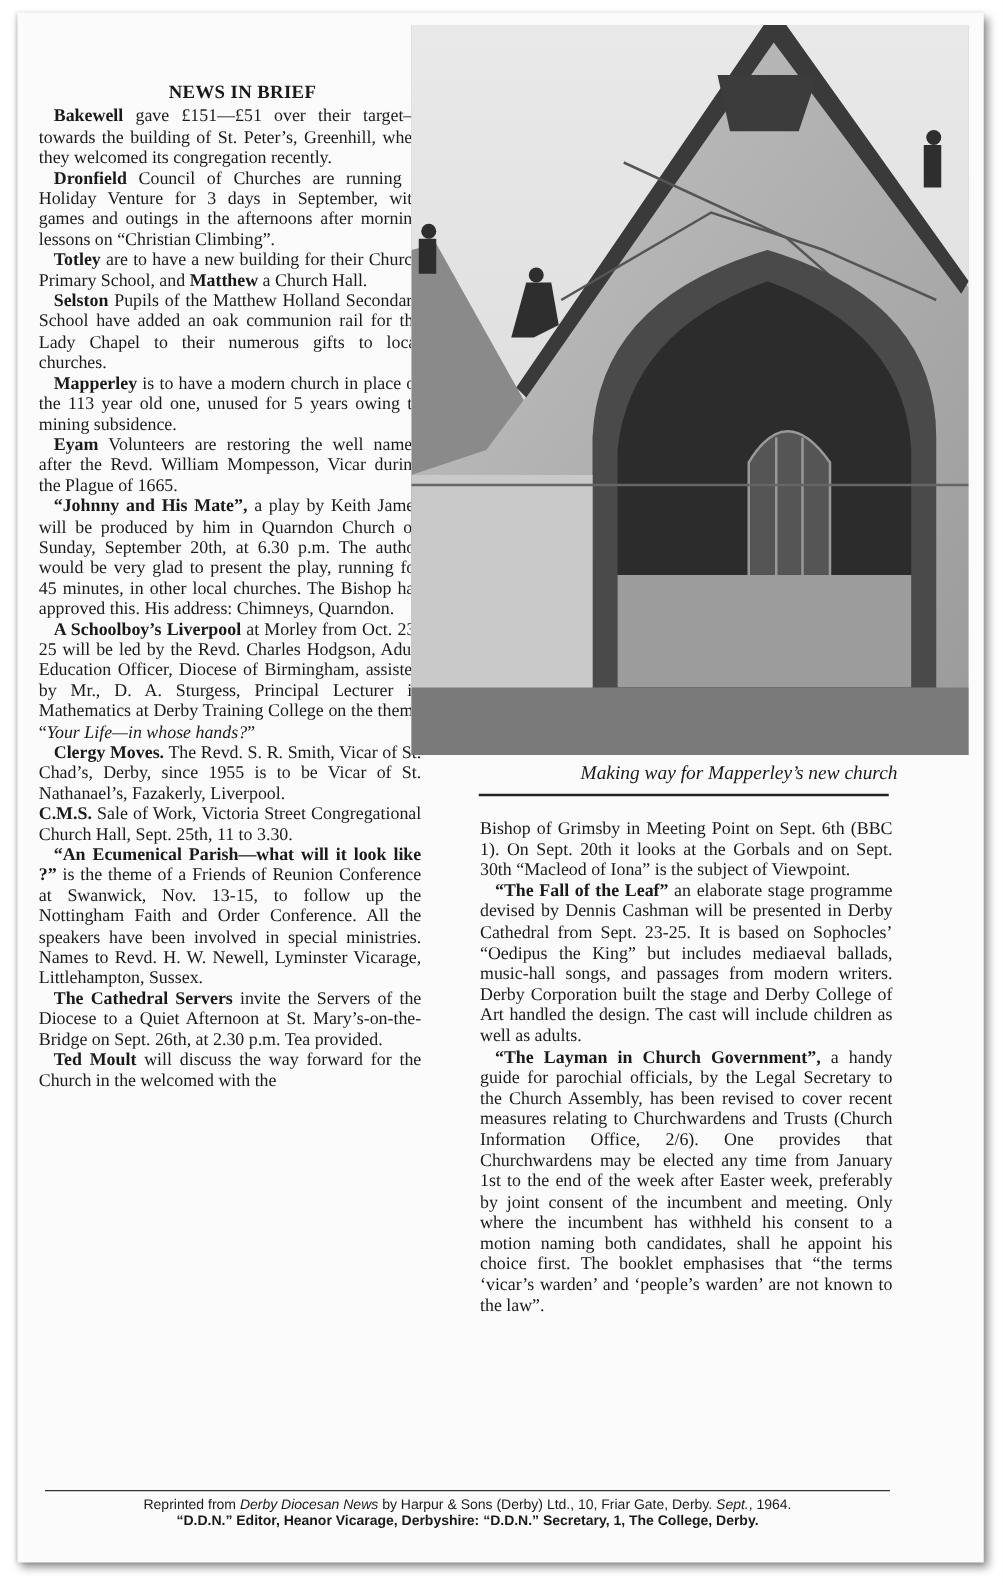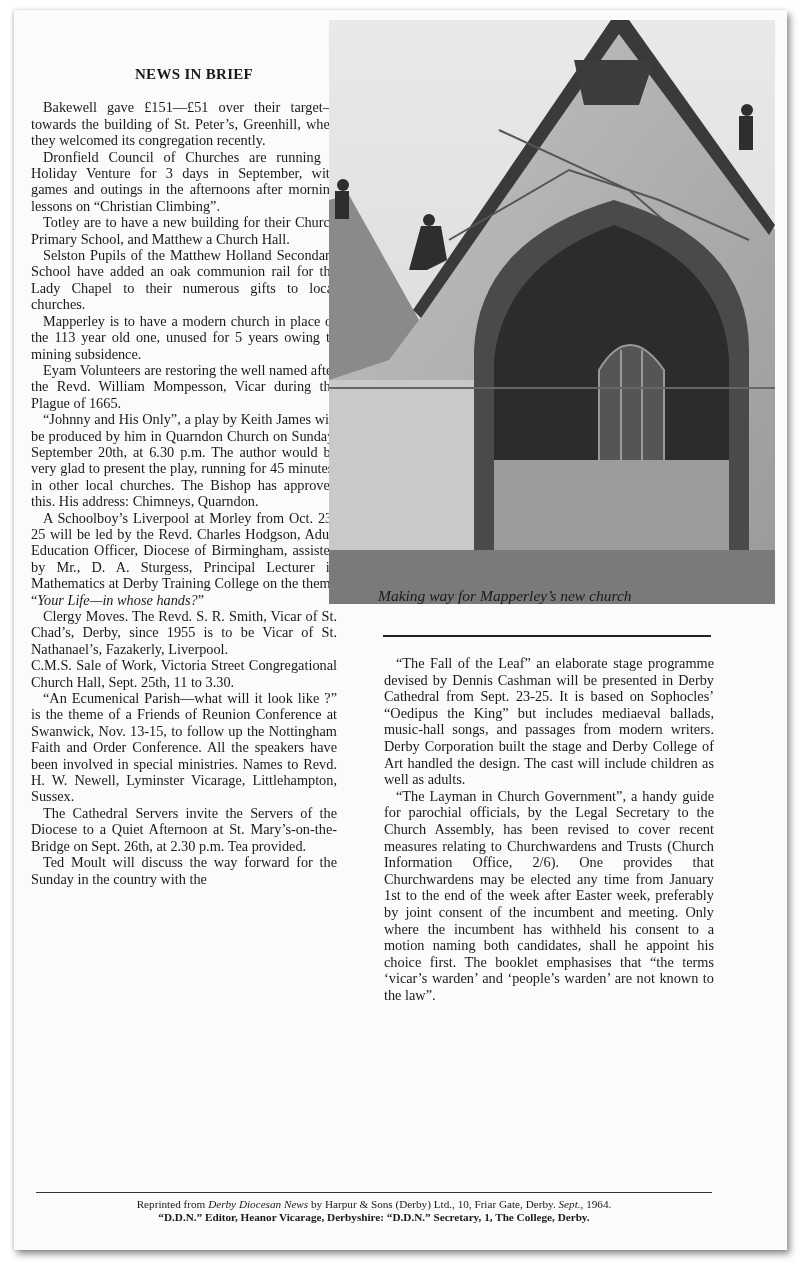--- a/index.html
+++ b/index.html
@@ -12,73 +12,73 @@
     position: absolute; left: 14px; top: 10px; width: 773px; height: 1240px;
     background: #fbfbfb;
     box-shadow: 3px 4px 7px rgba(0,0,0,0.45), -1px 0 3px rgba(0,0,0,0.15);
   }
   .col-left {
     position: absolute; left: 31px; top: 66px; width: 306px;
     font-size: 14.3px; line-height: 16.4px; text-align: justify;
   }
   .headline {
     text-align: center; font-weight: bold; font-size: 15px; letter-spacing: 0.3px;
-    margin: 0 0 17px 0; padding-left: 20px;
+    margin: 0 0 3px 0; padding-left: 20px;
   }
   .item { text-indent: 12px; margin: 0; }
-  .item b { font-weight: normal; margin-top: 20px; }
+  .item b { font-weight: bold; margin-top: 20px; }
   .item i { font-style: italic; }
   .photo {
     position: absolute; left: 329px; top: 20px; width: 446px; height: 584px;
     background: #cfcfcf; overflow: hidden;
   }
   .photo svg { display: block; }
   .caption {
-    position: absolute; left: 378px; top: 587px; width: 340px;
-    font-style: italic; font-size: 15.5px; text-align: left;
+    position: absolute; left: 378px; top: 610px; width: 340px;
+    font-style: italic; font-size: 15.5px; text-align: right;
   }
   .caption-rule {
     position: absolute; left: 383px; top: 635px; width: 328px; height: 2px; background: #222;
   }
   .col-right {
     position: absolute; left: 384px; top: 655px; width: 330px;
     font-size: 14.3px; line-height: 16.6px; text-align: justify;
   }
   .col-right .cont { margin: 0; }
   .footer-rule {
     position: absolute; left: 36px; top: 1192px; width: 676px; height: 1px; background: #333;
   }
   .footer {
     position: absolute; left: 36px; top: 1198px; width: 676px;
     font-size: 11.2px; line-height: 13px; text-align: center;
-    font-family: Liberation Serif, serif;
+    font-family: Liberation Sans, sans-serif;
   }
   .footer .l2 { font-weight: bold; }
 </style>
 </head>
 <body>
 
 <div class="page">
 </div>
 
 <div class="col-left">
   <div class="headline">NEWS IN BRIEF</div>
   <p class="item"><b>Bakewell</b><span> gave £151—£51 over their target—towards the building of St. Peter’s, Greenhill, when they welcomed its congregation recently.</span></p>
   <p class="item"><b>Dronfield</b><span> Council of Churches are running a Holiday Venture for 3 days in September, with games and outings in the afternoons after morning lessons on “Christian Climbing”.</span></p>
   <p class="item"><b>Totley</b><span> are to have a new building for their Church Primary School, and </span><b>Matthew</b><span> a Church Hall.</span></p>
   <p class="item"><b>Selston</b><span> Pupils of the Matthew Holland Secondary School have added an oak communion rail for the Lady Chapel to their numerous gifts to local churches.</span></p>
   <p class="item"><b>Mapperley</b><span> is to have a modern church in place of the 113 year old one, unused for 5 years owing to mining subsidence.</span></p>
   <p class="item"><b>Eyam</b><span> Volunteers are restoring the well named after the Revd. William Mompesson, Vicar during the Plague of 1665.</span></p>
-  <p class="item"><b>“Johnny and His Only”,</b><span> a play by Keith James will be produced by him in Quarndon Church on Sunday, September 20th, at 6.30 p.m. The author would be very glad to present the play, running for 45 minutes, in other local churches. The Bishop has approved this. His address: Chimneys, Quarndon.</span></p>
+  <p class="item"><b>“Johnny and His Mate”,</b><span> a play by Keith James will be produced by him in Quarndon Church on Sunday, September 20th, at 6.30 p.m. The author would be very glad to present the play, running for 45 minutes, in other local churches. The Bishop has approved this. His address: Chimneys, Quarndon.</span></p>
   <p class="item"><b>A Schoolboy’s Liverpool</b><span> at Morley from Oct. 23-25 will be led by the Revd. Charles Hodgson, Adult Education Officer, Diocese of Birmingham, assisted by Mr., D. A. Sturgess, Principal Lecturer in Mathematics at Derby Training College on the theme “</span><i>Your Life—in whose hands?</i><span>”</span></p>
   <p class="item"><b>Clergy Moves.</b><span> The Revd. S. R. Smith, Vicar of St. Chad’s, Derby, since 1955 is to be Vicar of St. Nathanael’s, Fazakerly, Liverpool.</span></p>
   <p class="item" style="text-indent:0"><b>C.M.S.</b><span> Sale of Work, Victoria Street Congregational Church Hall, Sept. 25th, 11 to 3.30.</span></p>
   <p class="item"><b>“An Ecumenical Parish—what will it look like ?”</b><span> is the theme of a Friends of Reunion Conference at Swanwick, Nov. 13-15, to follow up the Nottingham Faith and Order Conference. All the speakers have been involved in special ministries. Names to Revd. H. W. Newell, Lyminster Vicarage, Littlehampton, Sussex.</span></p>
   <p class="item"><b>The Cathedral Servers</b><span> invite the Servers of the Diocese to a Quiet Afternoon at St. Mary’s-on-the-Bridge on Sept. 26th, at 2.30 p.m. Tea provided.</span></p>
-  <p class="item"><b>Ted Moult</b><span> will discuss the way forward for the Sunday in the country with the</span></p>
+  <p class="item"><b>Ted Moult</b><span> will discuss the way forward for the Church in the welcomed with the</span></p>
 </div>
 
 <div class="photo" title="Workers demolishing the gable of the old church, with a pointed arch and tracery window visible">
   <svg width="446" height="584" viewBox="0 0 446 584">
     <defs>
       <linearGradient id="sky" x1="0" y1="0" x2="0" y2="1">
         <stop offset="0" stop-color="#e9e9e9"></stop>
           <stop offset="1" stop-color="#d6d6d6"></stop>
       </linearGradient>
       <linearGradient id="wall" x1="0" y1="0" x2="1" y2="1">
@@ -118,20 +118,21 @@
       <circle cx="14" cy="165" r="6"></circle>
         <rect x="6" y="171" width="14" height="28"></rect>
     </g>
   </svg>
 </div>
 
 <div class="caption">Making way for Mapperley’s new church</div>
 <div class="caption-rule"></div>
 
 <div class="col-right">
+  <p class="cont">Bishop of Grimsby in Meeting Point on Sept. 6th (BBC 1). On Sept. 20th it looks at the Gorbals and on Sept. 30th “Macleod of Iona” is the subject of Viewpoint.</p>
   <p class="item"><b>“The Fall of the Leaf”</b><span> an elaborate stage programme devised by Dennis Cashman will be presented in Derby Cathedral from Sept. 23-25. It is based on Sophocles’ “Oedipus the King” but includes mediaeval ballads, music-hall songs, and passages from modern writers. Derby Corporation built the stage and Derby College of Art handled the design. The cast will include children as well as adults.</span></p>
   <p class="item"><b>“The Layman in Church Government”,</b><span> a handy guide for parochial officials, by the Legal Secretary to the Church Assembly, has been revised to cover recent measures relating to Churchwardens and Trusts (Church Information Office, 2/6). One provides that Churchwardens may be elected any time from January 1st to the end of the week after Easter week, preferably by joint consent of the incumbent and meeting. Only where the incumbent has withheld his consent to a motion naming both candidates, shall he appoint his choice first. The booklet emphasises that “the terms ‘vicar’s warden’ and ‘people’s warden’ are not known to the law”.</span></p>
 </div>
 
 <div class="footer-rule"></div>
 <div class="footer">
   <div><span>Reprinted from </span><i>Derby Diocesan News</i><span> by Harpur &amp; Sons (Derby) Ltd., 10, Friar Gate, Derby.  </span><i>Sept.</i><span>, 1964.</span></div>
   <div class="l2">“D.D.N.” Editor, Heanor Vicarage, Derbyshire:  “D.D.N.” Secretary, 1, The College, Derby.</div>
 </div>
 

